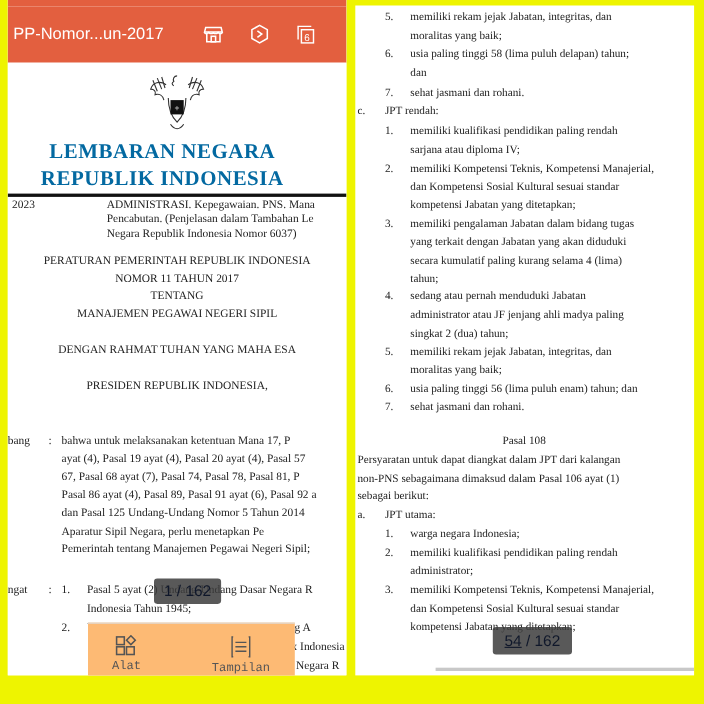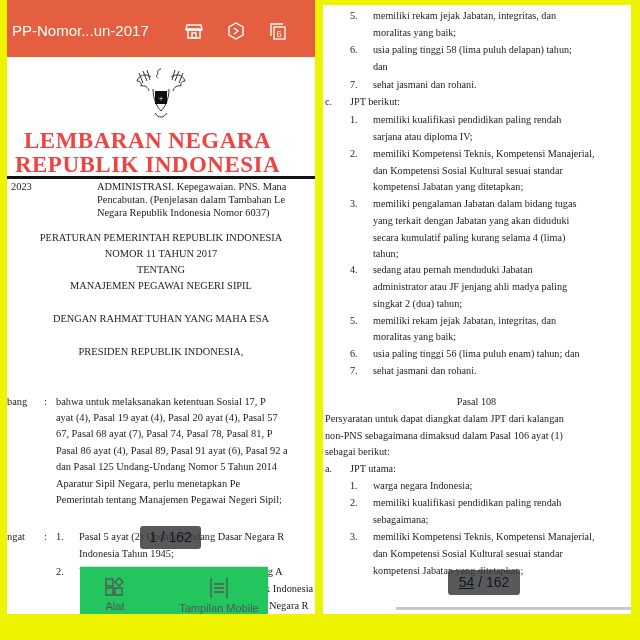--- a/index.html
+++ b/index.html
@@ -8,27 +8,27 @@
   #left { left:7px; top:0; width:308px; height:614px; background:#fff; }
   #right { left:323px; top:5px; width:308px; height:609px; }
 
   .statusbar { position:absolute; left:0; top:0; width:308px; height:6px; background:#e35f3f; overflow:hidden; }
   .appbar { position:absolute; left:0; top:6px; width:308px; height:51px; background:#e35f3f; color:#fff; }
   .appbar .title { position:absolute; left:5px; top:16px; font-family:"Liberation Sans", sans-serif; font-size:15px; }
   .appbar .ico { position:absolute; top:15px; width:20px; height:20px; }
   .doc { position:absolute; left:0; top:57px; width:308px; height:557px; background:#fff; }
 
   .emblem { position:absolute; left:122px; top:6px; width:64px; height:60px; }
-  .h1 { position:absolute; left:0; width:281px; text-align:center; font-weight:bold; font-size:23px; letter-spacing:0.5px; color:#ef4444; }
+  .h1 { position:absolute; left:0; width:281px; text-align:center; font-weight:bold; font-size:19px; letter-spacing:0.5px; color:#0369a1; }
   .rule { position:absolute; left:0; width:308px; height:3px; background:#111; }
   .t { position:absolute; font-size:10.4px; color:#222; white-space:nowrap; }
   .c { left:0; width:308px; text-align:center; }
 
   .pagebadge { position:absolute; background:rgba(60,60,60,0.85); color:#0f172a; font-family:"Liberation Sans", sans-serif; font-size:14px; border-radius:3px; text-align:center; }
-  .toolpopup { position:absolute; left:73px; top:566px; width:188px; height:48px; background:#22c55e; border-top:1px solid #ddd; font-family:Liberation Sans, sans-serif; }
+  .toolpopup { position:absolute; left:73px; top:566px; width:188px; height:48px; background:#fdba74; border-top:1px solid #ddd; font-family:Liberation Mono, monospace; }
   .toolbtn { position:absolute; top:0; height:48px; text-align:center; color:#555; font-size:11px; }
   .toolbtn svg { display:block; margin:10px auto 3px; }
 
   .rt { position:absolute; font-size:10.2px; color:#222; white-space:nowrap; }
   .scrollbar { position:absolute; left:73px; top:602px; width:235px; height:3px; background:#c8c8c8; }
 </style>
 </head>
 <body>
 
 <div id="left" class="panel">
@@ -82,21 +82,21 @@
 
     <div class="t c" style="top:175px">PERATURAN PEMERINTAH REPUBLIK INDONESIA</div>
     <div class="t c" style="top:191px">NOMOR 11 TAHUN 2017</div>
     <div class="t c" style="top:207px">TENTANG</div>
     <div class="t c" style="top:223px">MANAJEMEN PEGAWAI NEGERI SIPIL</div>
     <div class="t c" style="top:256px">DENGAN RAHMAT TUHAN YANG MAHA ESA</div>
     <div class="t c" style="top:289px">PRESIDEN REPUBLIK INDONESIA,</div>
 
     <div class="t" style="left:0; top:339px">bang</div>
     <div class="t" style="left:37px; top:339px">:</div>
-    <div class="t" style="left:49px; top:339px">bahwa untuk melaksanakan ketentuan Sosial 17, P</div>
+    <div class="t" style="left:49px; top:339px">bahwa untuk melaksanakan ketentuan Mana 17, P</div>
     <div class="t" style="left:49px; top:355px">ayat (4), Pasal 19 ayat (4), Pasal 20 ayat (4), Pasal 57</div>
     <div class="t" style="left:49px; top:371px">67, Pasal 68 ayat (7), Pasal 74, Pasal 78, Pasal 81, P</div>
     <div class="t" style="left:49px; top:388px">Pasal 86 ayat (4), Pasal 89, Pasal 91 ayat (6), Pasal 92 a</div>
     <div class="t" style="left:49px; top:404px">dan Pasal 125 Undang-Undang Nomor 5 Tahun 2014</div>
     <div class="t" style="left:49px; top:437px">Pemerintah tentang Manajemen Pegawai Negeri Sipil;</div>
     <div class="t" style="left:49px; top:421px">Aparatur   Sipil   Negara,   perlu   menetapkan   Pe</div>
 
     <div class="t" style="left:0; top:474px">ngat</div>
     <div class="t" style="left:37px; top:474px">:</div>
     <div class="t" style="left:49px; top:474px">1.</div>
@@ -134,21 +134,21 @@
   <div class="rt" style="left:27px; top:5px">5.</div>
   <div class="rt" style="left:50px; top:5px">memiliki   rekam   jejak   Jabatan,   integritas,   dan</div>
   <div class="rt" style="left:50px; top:22px">moralitas yang baik;</div>
   <div class="rt" style="left:27px; top:39px">6.</div>
   <div class="rt" style="left:50px; top:39px">usia  paling  tinggi  58  (lima  puluh  delapan)  tahun;</div>
   <div class="rt" style="left:50px; top:56px">dan</div>
   <div class="rt" style="left:27px; top:74px">7.</div>
   <div class="rt" style="left:50px; top:74px">sehat jasmani dan rohani.</div>
 
   <div class="rt" style="left:2px; top:91px">c.</div>
-  <div class="rt" style="left:27px; top:91px">JPT berikut:</div>
+  <div class="rt" style="left:27px; top:91px">JPT rendah:</div>
 
   <div class="rt" style="left:27px; top:109px">1.</div>
   <div class="rt" style="left:50px; top:109px">memiliki   kualifikasi   pendidikan   paling   rendah</div>
   <div class="rt" style="left:50px; top:126px">sarjana atau diploma IV;</div>
 
   <div class="rt" style="left:27px; top:143px">2.</div>
   <div class="rt" style="left:50px; top:143px">memiliki Kompetensi Teknis, Kompetensi Manajerial,</div>
   <div class="rt" style="left:50px; top:160px">dan   Kompetensi   Sosial   Kultural   sesuai   standar</div>
   <div class="rt" style="left:50px; top:176px">kompetensi Jabatan yang ditetapkan;</div>
 
@@ -179,21 +179,21 @@
   <div class="rt" style="left:2px; top:441px">sebagai berikut:</div>
 
   <div class="rt" style="left:2px; top:458px">a.</div>
   <div class="rt" style="left:27px; top:458px">JPT utama:</div>
 
   <div class="rt" style="left:27px; top:475px">1.</div>
   <div class="rt" style="left:50px; top:475px">warga negara Indonesia;</div>
 
   <div class="rt" style="left:27px; top:492px">2.</div>
   <div class="rt" style="left:50px; top:492px">memiliki   kualifikasi   pendidikan   paling   rendah</div>
-  <div class="rt" style="left:50px; top:509px">sebagaimana;</div>
+  <div class="rt" style="left:50px; top:509px">administrator;</div>
 
   <div class="rt" style="left:27px; top:526px">3.</div>
   <div class="rt" style="left:50px; top:526px">memiliki Kompetensi Teknis, Kompetensi Manajerial,</div>
   <div class="rt" style="left:50px; top:543px">dan   Kompetensi   Sosial   Kultural   sesuai   standar</div>
   <div class="rt" style="left:50px; top:560px">kompetensi Jabatan yang ditetapkan;</div>
 
   <div class="pagebadge" style="left:125px; top:565px; width:72px; height:25px; line-height:25px">
     <span style="text-decoration:underline">54</span><span> / </span><span>162</span>
   </div>
 

